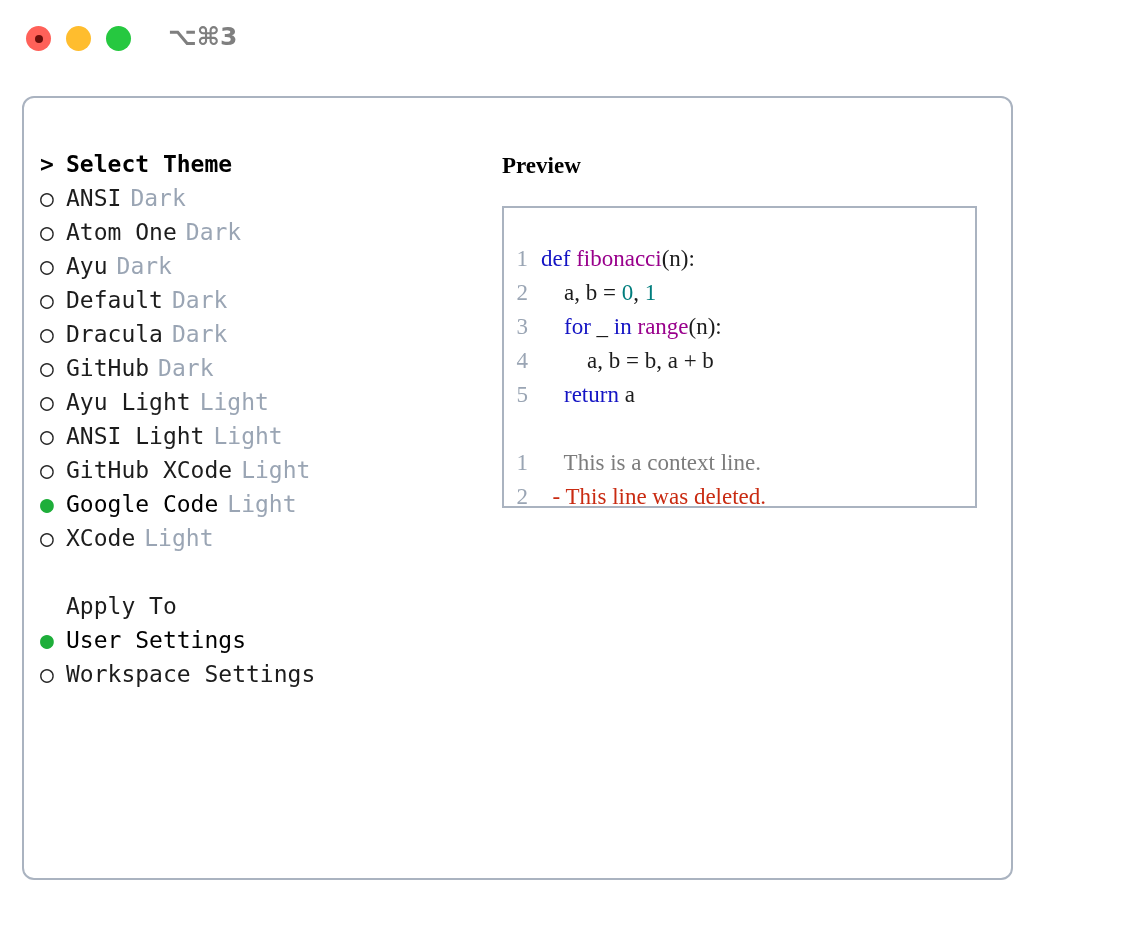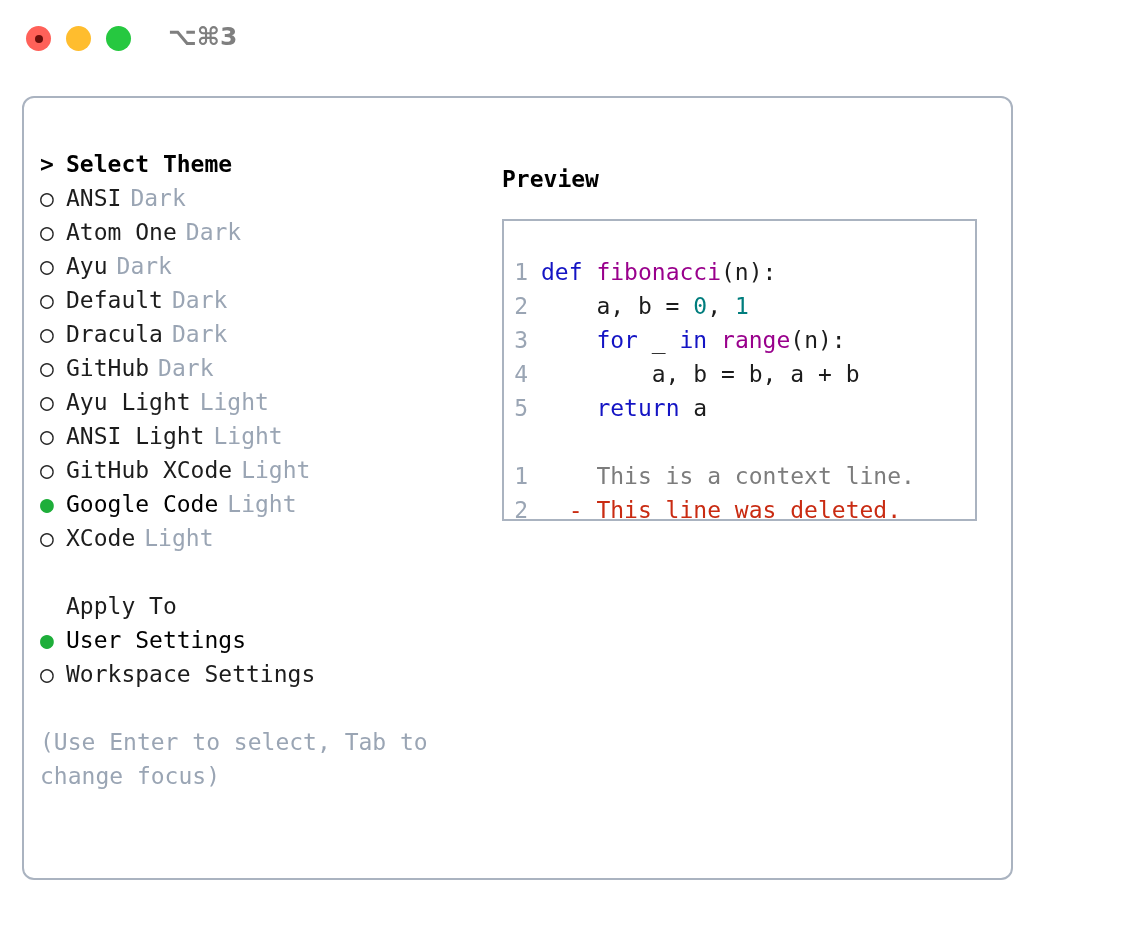--- a/index.html
+++ b/index.html
@@ -122,22 +122,23 @@
     font-size: 23px;
     line-height: 34px;
     color: #9aa5b4;
     width: 410px;
   }
 
   
   #right-col {
     position: absolute;
     left: 478px;
-    top: 64px;
+    top: 51px;
     width: 480px;
+    font-family: Liberation Serif, serif;
   }
   #preview-title {
     font-size: 23px;
     font-weight: bold;
     color: #000000;
     line-height: 34px;
     height: 34px;
   }
   #code-panel {
     margin-top: 23px;
@@ -212,21 +213,20 @@
 
       <div class="spacer-row"></div>
 
       <div class="row" id="apply-to-title">Apply To</div>
 
       <div id="apply-items">
           <div class="row"><span class="marker marker-filled">●</span><span class="item-name selected">User Settings</span></div>
           <div class="row"><span class="marker marker-empty">○</span><span class="item-name">Workspace Settings</span></div>
         </div>
 
-      <div id="hint">(Use Enter to select, Tab to change focus)</div>
     </div>
 
     <div id="right-col">
       <div id="preview-title">Preview</div>
       <div id="code-panel">
         <div id="code-body">
             <div class="code-line"><span class="lnum">1</span><span class="tok-kw">def </span><span class="tok-fn">fibonacci</span><span class="tok-punc">(n):</span></div>
             <div class="code-line"><span class="lnum">2</span><span class="tok-plain">    a, b = </span><span class="tok-num">0</span><span class="tok-plain">, </span><span class="tok-num">1</span></div>
             <div class="code-line"><span class="lnum">3</span><span class="tok-plain">    </span><span class="tok-kw">for</span><span class="tok-plain"> _ </span><span class="tok-kw">in</span><span class="tok-plain"> </span><span class="tok-fn">range</span><span class="tok-punc">(n):</span></div>
             <div class="code-line"><span class="lnum">4</span><span class="tok-plain">        a, b = b, a + b</span></div>

